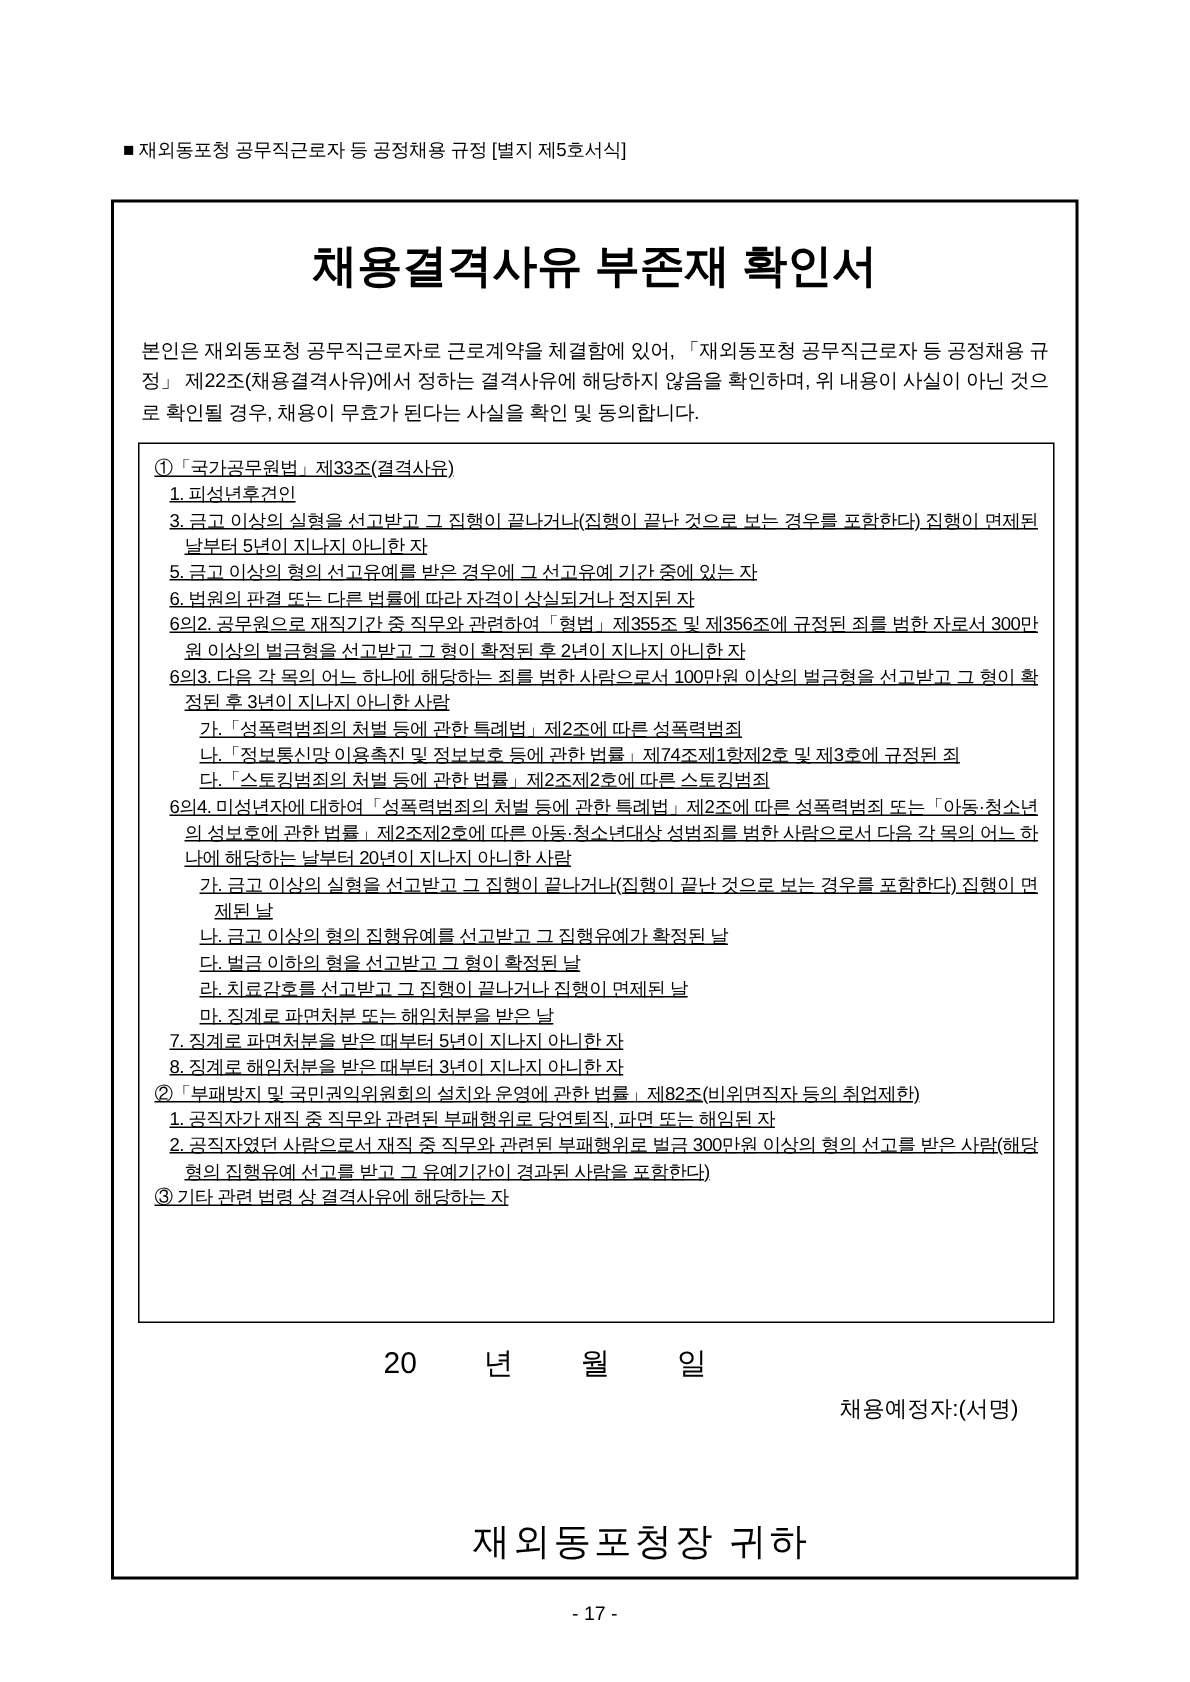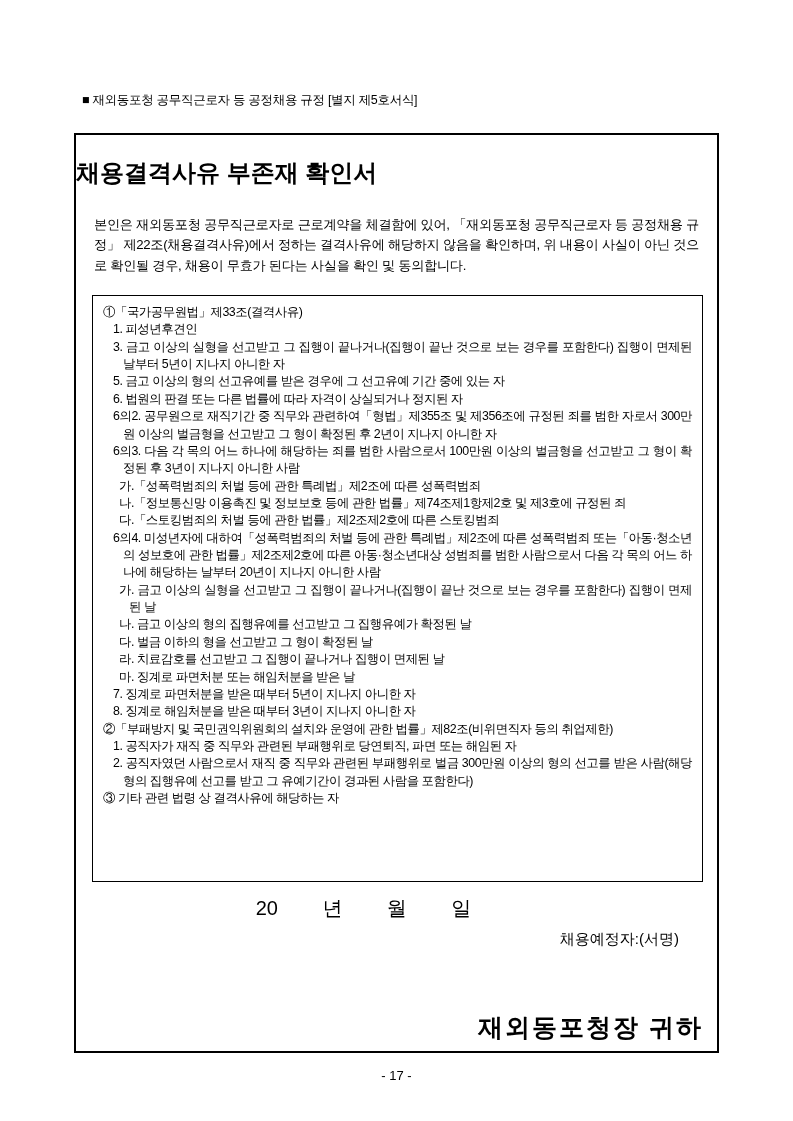--- a/index.html
+++ b/index.html
@@ -32,21 +32,22 @@
   .outer-box {
     position: absolute;
     left: 74px;
     top: 133px;
     width: 645px;
     height: 920px;
     border: 2px solid #000;
     box-sizing: border-box;
   }
   .doc-title {
-    font-size: 24px;
+    text-align: center;
+    font-size: 30px;
     font-weight: bold;
     letter-spacing: 0px;
     margin-top: 22px;
   }
   .intro {
     margin: 26px 18px 0 18px;
     font-size: 13.2px;
     line-height: 1.55;
     text-align: justify;
     letter-spacing: -0.3px;
@@ -62,24 +63,25 @@
     border: 1.3px solid #000;
     box-sizing: border-box;
     padding: 8px 10px 6px 10px;
     overflow: hidden;
   }
   .clause {
     font-size: 12.4px;
     line-height: 1.40;
     letter-spacing: -0.45px;
     text-align: justify;
+    text-decoration: underline;
   }
   .lvl0 { margin-left: 0px; text-indent: 0px; }
   .lvl1h { margin-left: 10px; text-indent: -10px; padding-left: 10px; }
-  .lvl2 { margin-left: 16px; text-indent: -10px; padding-left: 10px; }
+  .lvl2 { margin-left: 30px; text-indent: -10px; padding-left: 10px; }
   .sign-area {
     position: absolute;
     left: 16px;
     top: 760px;
     width: 611px;
   }
   .date-line {
     font-size: 20px;
     letter-spacing: 0px;
     text-align: center;
@@ -88,23 +90,23 @@
   }
   .signer-line {
     margin-top: 8px;
     font-size: 15px;
     display: flex;
     justify-content: flex-end;
     padding: 0 24px 0 140px;
   }
   .recipient {
     margin-top: 62px;
-    text-align: right;
+    text-align: center;
     font-size: 25px;
-    font-weight: bold;
+    font-weight: normal;
     letter-spacing: 2px;
     padding-left: 60px;
   }
   .page-number {
     position: absolute;
     left: 0;
     top: 1068px;
     width: 793px;
     text-align: center;
     font-size: 13px;

